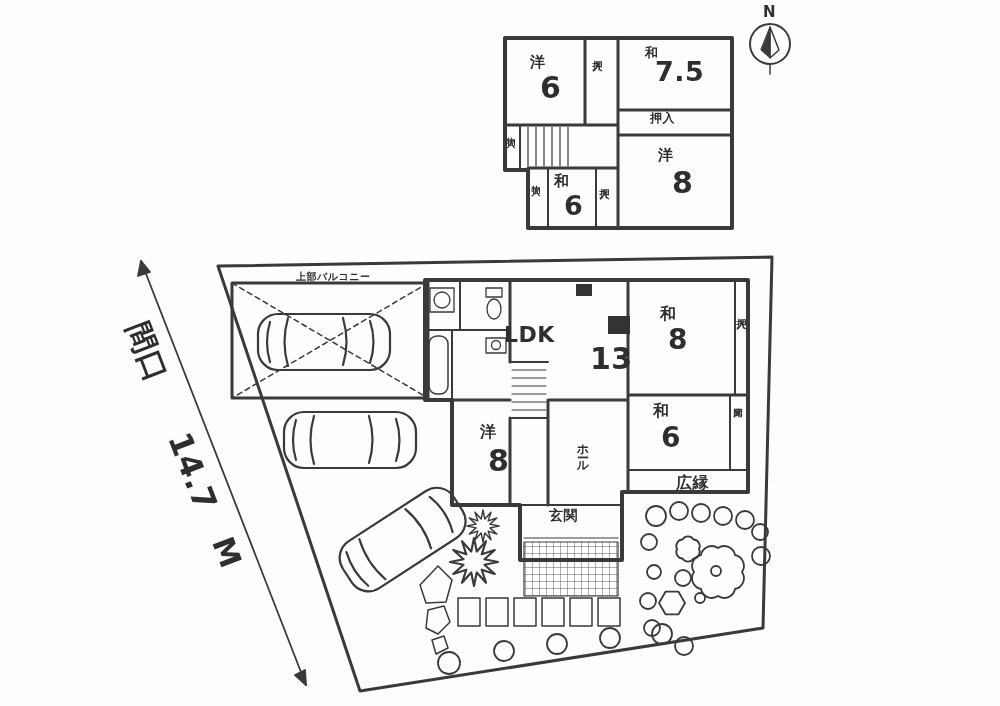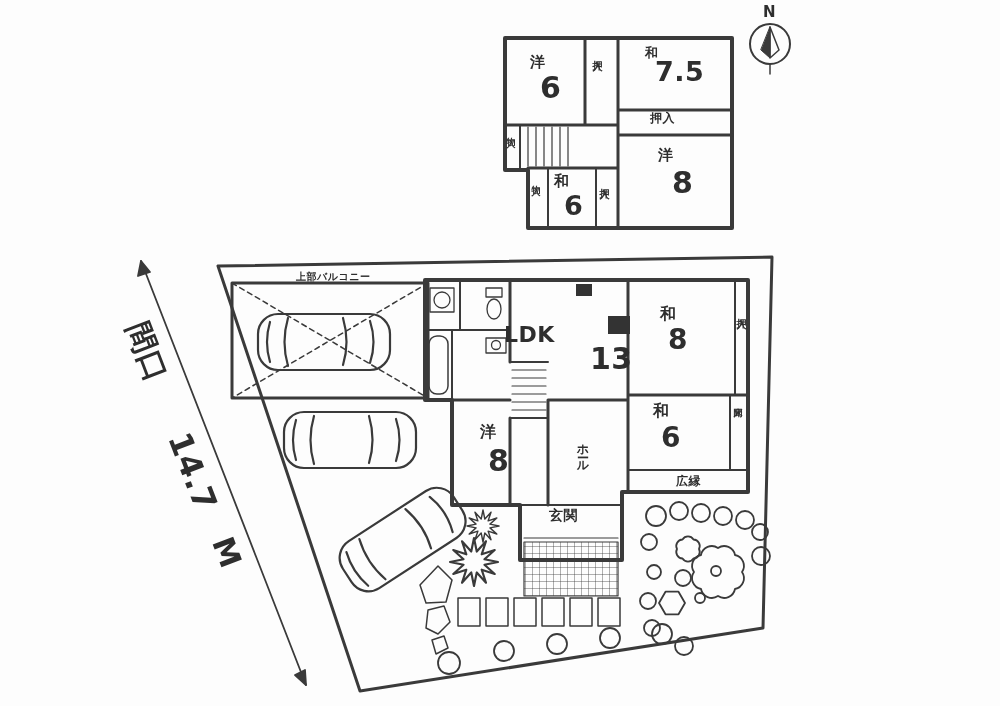--- a/index.html
+++ b/index.html
@@ -167,19 +167,19 @@
 
   <div class="lbl" style="left:296px;top:272px;font-size:10px;">上部バルコニー</div>
   <div class="lbl" style="left:504px;top:324px;font-size:22px;">LDK</div>
   <div class="lbl" style="left:550px;top:344px;font-size:30px;margin-left:40px;">13</div>
   <div class="lbl" style="left:660px;top:306px;font-size:16px;">和</div>
   <div class="lbl" style="left:668px;top:326px;font-size:28px;">8</div>
   <div class="lbl vert" style="left:736px;top:310px;font-size:10px;">押入</div>
   <div class="lbl" style="left:653px;top:403px;font-size:16px;">和</div>
   <div class="lbl" style="left:661px;top:424px;font-size:28px;">6</div>
   <div class="lbl vert" style="left:733px;top:400px;font-size:9px;">床間</div>
-  <div class="lbl" style="left:676px;top:475px;font-size:12px;">広縁</div>
+  <div class="lbl" style="left:676px;top:475px;font-size:16px;">広縁</div>
   <div class="lbl" style="left:480px;top:424px;font-size:16px;">洋</div>
   <div class="lbl" style="left:488px;top:446px;font-size:30px;">8</div>
   <div class="lbl vert" style="left:577px;top:436px;font-size:12px;">ホール</div>
   <div class="lbl" style="left:549px;top:508px;font-size:14px;">玄関</div>
 
 </div>
 
 </body></html>

